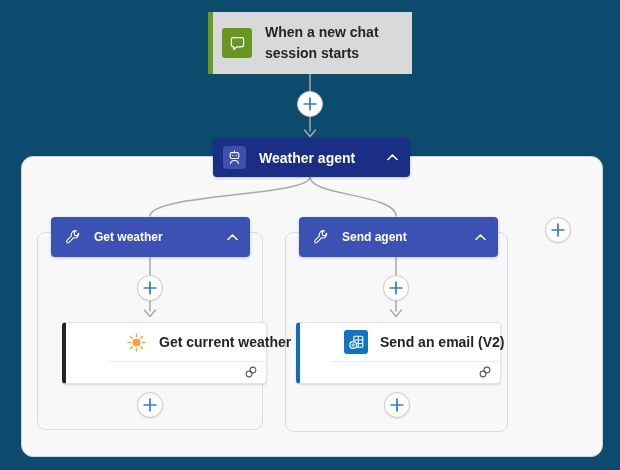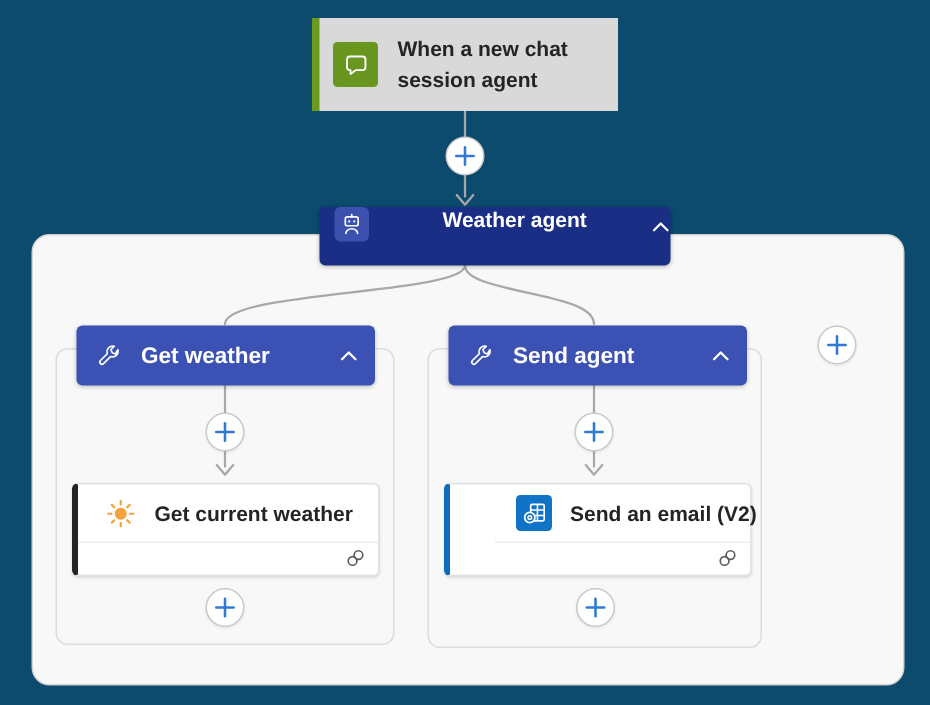--- a/index.html
+++ b/index.html
@@ -17,42 +17,42 @@
   .wires{position:absolute;left:0;top:0;width:620px;height:470px;pointer-events:none;}
 
   
   .trigger{position:absolute;left:208px;top:12px;width:204px;height:62px;background:#d9d9d9;
            border-left:5px solid #6a9b1f;box-sizing:border-box;display:flex;align-items:center;cursor:pointer;}
   .trigger-chip{width:30px;height:30px;border-radius:3px;background:#68961e;margin-left:9px;
                 display:flex;align-items:center;justify-content:center;flex:none;}
   .trigger-title{margin-left:13px;font-size:14px;font-weight:700;color:#242424;line-height:21px;}
 
   
-  .agent{position:absolute;left:213px;top:138px;width:234px;height:39px;background:#1b2e86;border-radius:4px;
-         display:flex;align-items:flex-start;color:#fff;box-shadow:0 1px 3px rgba(0,0,0,.25);cursor:pointer;gap:36px;}
+  .agent{position:absolute;left:213px;top:138px;width:197px;height:39px;background:#1b2e86;border-radius:4px;
+         display:flex;align-items:center;color:#fff;box-shadow:0 1px 3px rgba(0,0,0,.25);cursor:pointer;}
   .agent-chip{width:23px;height:23px;border-radius:4px;background:#3c51ad;margin-left:10px;
               display:flex;align-items:center;justify-content:center;flex:none;}
   .agent-title{margin-left:13px;font-size:14px;font-weight:700;flex:1;white-space:nowrap;}
 
   
   .tool-header{position:absolute;width:199px;height:40px;background:#3b51b3;border-radius:4px;
                display:flex;align-items:center;color:#fff;box-shadow:0 1px 3px rgba(0,0,0,.22);cursor:pointer;}
   .tool-header.ha{left:51px;top:217px;}
   .tool-header.hb{left:299px;top:217px;}
   .tool-icon{margin-left:13px;flex:none;display:flex;}
-  .tool-title{margin-left:14px;font-size:15px;font-weight:700;flex:1;white-space:nowrap;}
+  .tool-title{margin-left:14px;font-size:12px;font-weight:700;flex:1;white-space:nowrap;}
 
   .chev-btn{width:26px;height:26px;margin-right:5px;border-radius:3px;display:flex;align-items:center;
             justify-content:center;flex:none;cursor:pointer;background:transparent;border:none;padding:0;}
 
   
   .card{position:absolute;width:205px;height:62px;background:#ffffff;border:1px solid #e2e2e2;
         border-left-width:4px;border-left-style:solid;border-radius:4px;box-sizing:border-box;
         box-shadow:0 1px 2px rgba(0,0,0,.12);cursor:pointer;}
-  .card.ca{left:48px;top:322px;}
+  .card.ca{left:62px;top:322px;padding-left:42px;}
   .card.cb{left:296px;top:322px;padding-left:30px;}
   .card-row{height:38px;display:flex;align-items:center;border-bottom:1px solid #ececec;}
   .card-ic{margin-left:18px;flex:none;display:flex;}
   .card-chip{width:24px;height:24px;border-radius:3px;background:#1173c5;margin-left:14px;
              display:flex;align-items:center;justify-content:center;flex:none;}
   .card-title{margin-left:12px;font-size:14px;font-weight:700;color:#242424;white-space:nowrap;}
   .card-foot{height:20px;display:flex;align-items:center;justify-content:flex-end;padding-right:8px;}
 
   
   .plus{position:absolute;width:26px;height:26px;border-radius:50%;background:#fff;border:1px solid #c9c9c9;
@@ -88,21 +88,21 @@
   </svg>
 
   <div class="trigger">
     <span class="trigger-chip">
       <svg width="19" height="19" viewBox="0 0 18 18">
         <path d="M5 3.5h8a1.8 1.8 0 0 1 1.8 1.8v5a1.8 1.8 0 0 1-1.8 1.8H8.6L5.4 14.6v-2.5h-.4a1.8 1.8 0 0 1-1.8-1.8v-5A1.8 1.8 0 0 1 5 3.5z" fill="none" stroke="#ffffff" stroke-width="1.2" stroke-linejoin="round"></path>
       </svg>
     </span>
     <div class="trigger-title">
       <div>When a new chat</div>
-      <div>session agent</div>
+      <div>session starts</div>
     </div>
   </div>
 
   <div class="agent">
     <span class="agent-chip">
       <svg width="15" height="15" viewBox="0 0 15 15" fill="none" stroke="#ffffff" stroke-width="1.1" stroke-linecap="round">
         <line x1="7.5" y1="1" x2="7.5" y2="2.5"></line>
         <rect x="3.2" y="2.6" width="8.6" height="5.9" rx="1.4"></rect>
         <circle cx="5.8" cy="5.6" r="0.7" fill="#ffffff" stroke="none"></circle>
         <circle cx="9.2" cy="5.6" r="0.7" fill="#ffffff" stroke="none"></circle>

